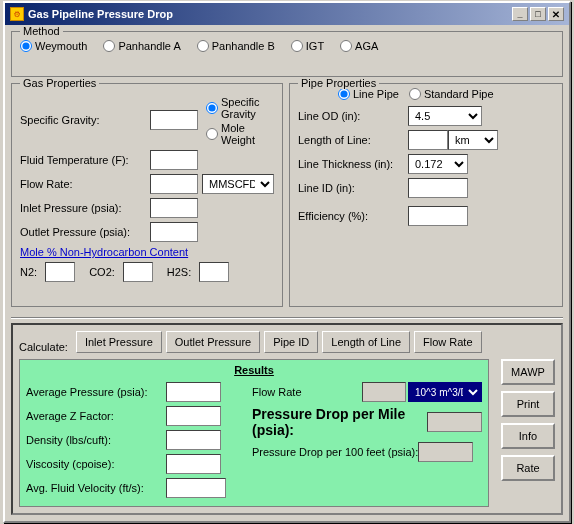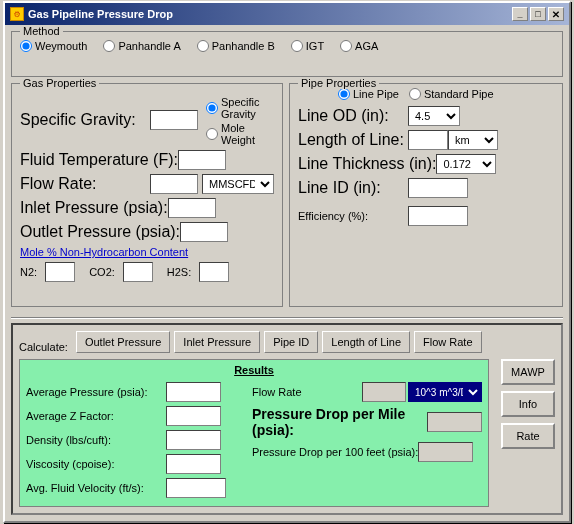--- a/index.html
+++ b/index.html
@@ -127,21 +127,21 @@
     .pipe-props {
       flex: 1.1;
     }
     .form-row {
       display: flex;
       align-items: center;
       margin-bottom: 4px;
     }
     .form-label {
       min-width: 130px;
-      font-size: 16px;
+      font-size: 11px;
     }
     select {
       height: 20px;
       border: 1px solid #808080;
       border-top-color: #404040;
       border-left-color: #404040;
       background: white;
       font-size: 11px;
       font-family: inherit;
       padding: 0 2px;
@@ -392,21 +392,21 @@
             <label>Line Pipe</label>
           </div>
           <div class="radio-item">
             <input type="radio" name="pipetype" style="">
             <label>Standard Pipe</label>
           </div>
         </div>
 
         <div class="form-row">
           <span class="form-label" style="min-width:110px;">Line OD (in):</span>
-          <select style="width:52px;">
+          <select style="width:74px;">
             <option>4.5</option>
           </select>
         </div>
 
         <div class="form-row">
           <span class="form-label" style="min-width:110px;">Length of Line:</span>
           <input type="text" style="width: 40px;">
           <select style="width:50px;margin-left:0;">
             <option>km</option>
           </select>
@@ -431,22 +431,22 @@
 
       </div>
     </div>
 
     <div class="divider"></div>
 
     <div class="bottom-section">
 
       <div class="calc-bar">
         <span class="calc-label">Calculate:</span>
+        <button class="tab-btn">Inlet Pressure</button>
         <button class="tab-btn">Outlet Pressure</button>
-        <button class="tab-btn">Inlet Pressure</button>
         <button class="tab-btn">Pipe ID</button>
         <button class="tab-btn">Length of Line</button>
         <button class="tab-btn">Flow Rate</button>
       </div>
 
       <div style="display:flex;gap:6px;">
 
         <div class="inner-results" style="flex:1;">
           <div class="results-title">Results</div>
 
@@ -490,20 +490,21 @@
               <div class="result-row" style="margin-top:4px;">
                 <span class="result-label-sm" style="min-width:130px;font-size:11px;">Pressure Drop per 100 feet (psia):</span>
                 <input type="text" class="result-input" style="width: 55px; background: rgb(212, 208, 200);">
               </div>
             </div>
           </div>
         </div>
 
         <div class="side-buttons">
           <button class="side-btn">MAWP</button>
+          <button class="side-btn">Print</button>
           <button class="side-btn">Info</button>
           <button class="side-btn">Rate</button>
         </div>
 
       </div>
     </div>
 
   </div>
 </div>
 

